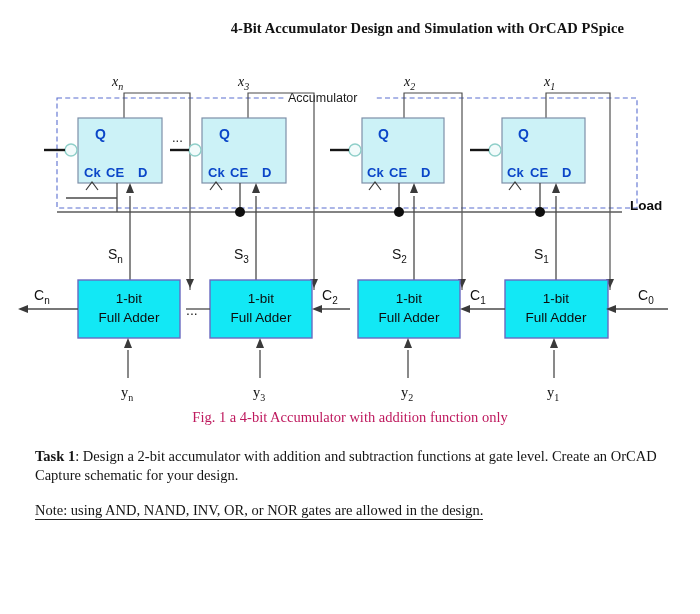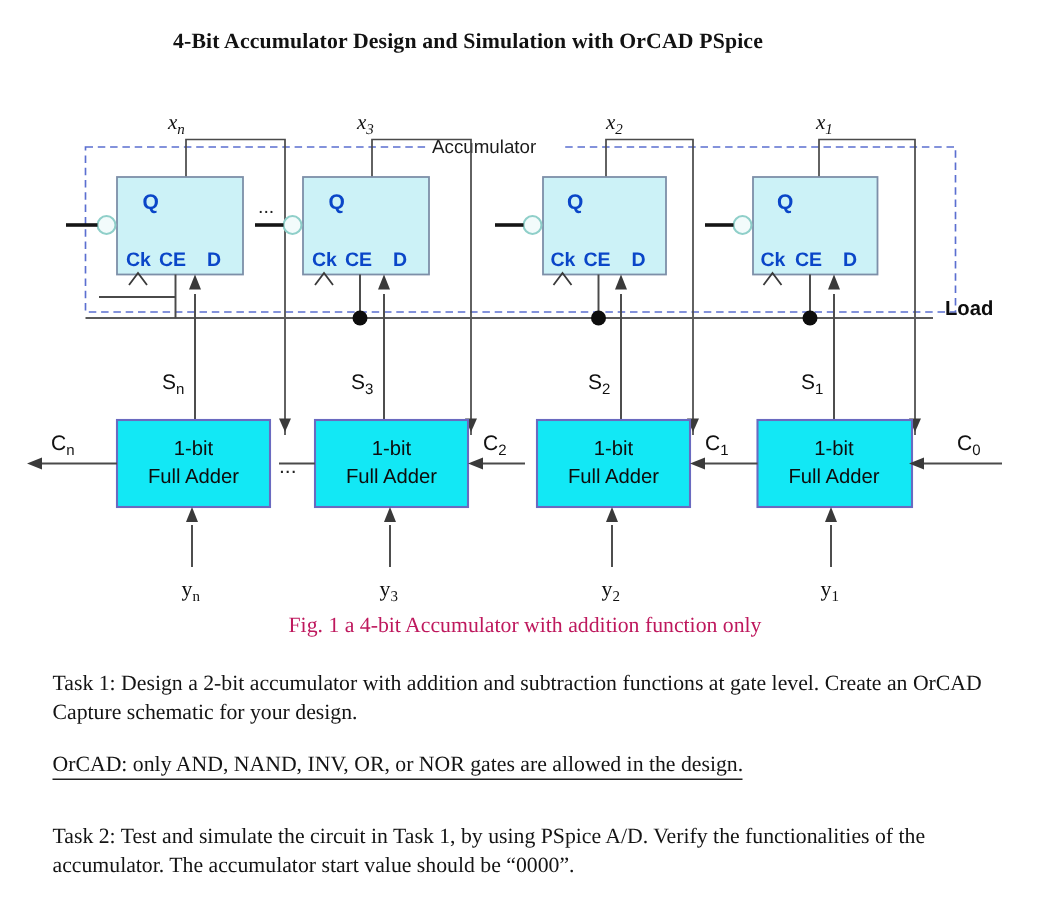--- a/index.html
+++ b/index.html
@@ -9,21 +9,21 @@
     font-family:"Liberation Serif", serif;
     color:#1a1a1a;
     overflow:hidden;
     position:relative;
   }
   .page{position:relative;width:700px;height:614px;}
 
   
   .doc-title{
     position:absolute;left:0;top:20px;width:624px;
-    text-align:center;
+    text-align:right;
     font-family:"Liberation Serif", serif;
     font-weight:bold;
     font-size:14.5px;
     letter-spacing:.1px;
     color:#121212;
   }
 
   
   .figure{position:absolute;left:0;top:60px;width:700px;height:350px;}
   .figure svg{position:absolute;left:0;top:0;}
@@ -37,21 +37,21 @@
   
   .body-block{position:absolute;left:35px;width:640px;font-size:14.5px;line-height:19px;color:#141414;}
   #task1{top:447px;}
   #note{top:501px;}
   #note .note-text{
     border-bottom:1.3px solid #222;
     display:inline;
     padding-bottom:1px;
   }
   #task2{top:549px;}
-  .b{font-weight:normal;}
+  .b{font-weight:bold;}
 
   
 </style>
 </head>
 <body>
 
 <div class="page">
 
   <div class="doc-title">4-Bit Accumulator Design and Simulation with OrCAD PSpice</div>
 
@@ -234,20 +234,17 @@
     </svg>
   </div>
 
   <div class="fig-caption">Fig. 1 a 4-bit Accumulator with addition function only</div>
 
   <div class="body-block" id="task1">
     <span class="b">Task 1</span><span>: </span><span>Design a 2-bit accumulator with addition and subtraction functions at gate level. Create an OrCAD Capture schematic for your design.</span>
   </div>
 
   <div class="body-block" id="note">
-    <span class="note-text">OrCAD: only AND, NAND, INV, OR, or NOR gates are allowed in the design.</span>
+    <span class="note-text">Note: using AND, NAND, INV, OR, or NOR gates are allowed in the design.</span>
   </div>
 
-  <div class="body-block" id="task2">
-    <span class="b">Task 2</span><span>:  </span><span>Test and simulate the circuit in Task 1, by using PSpice A/D. Verify the functionalities of the accumulator.  The accumulator start value should be “0000”.</span>
-  </div>
 
 </div>
 
 </body></html>

